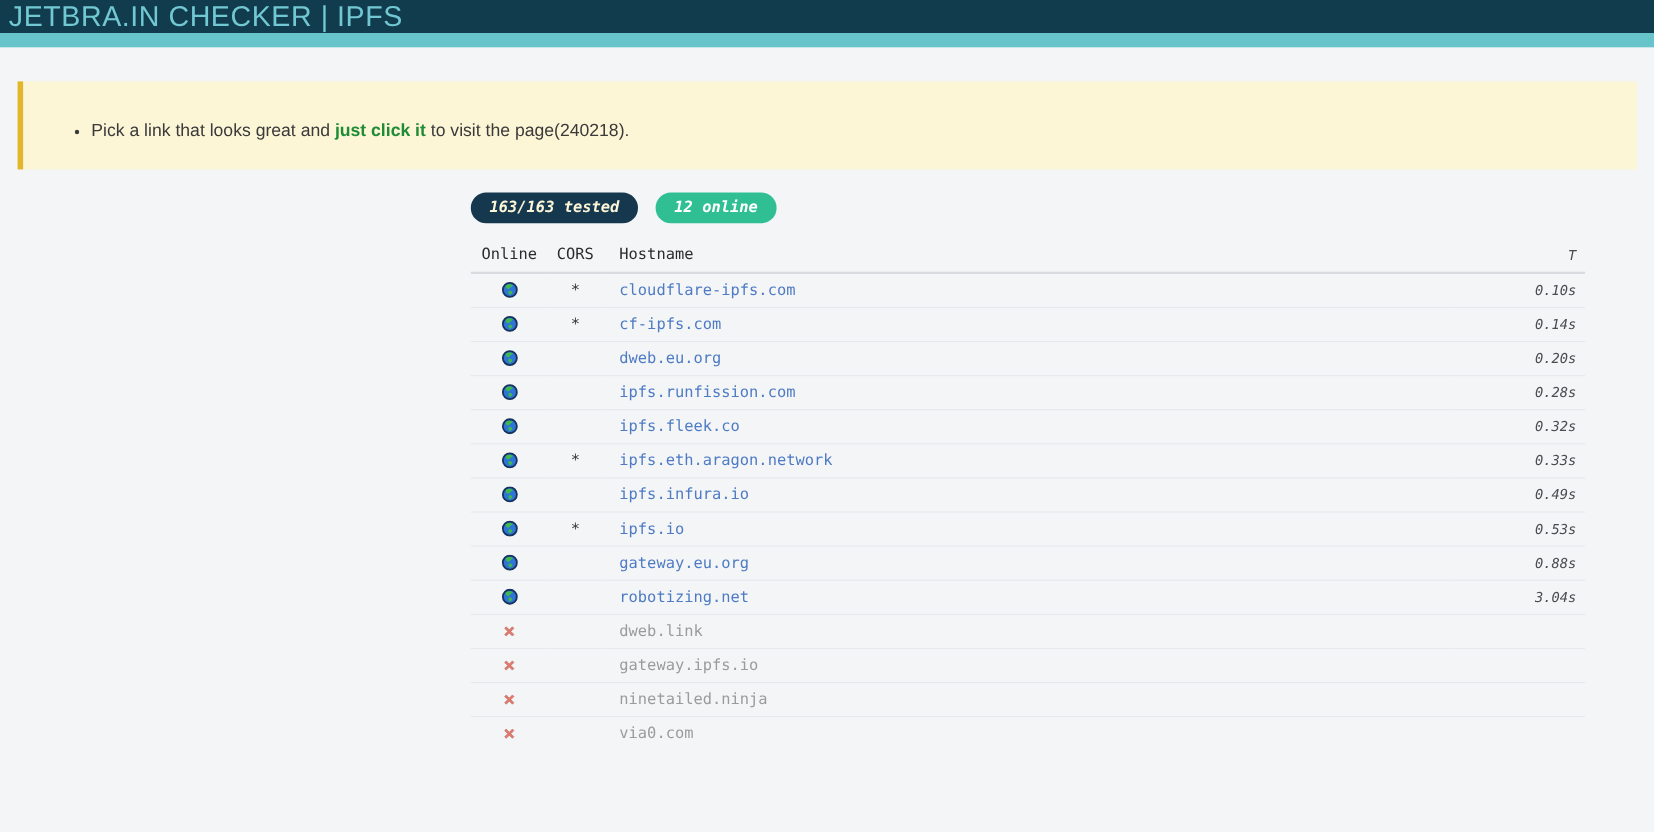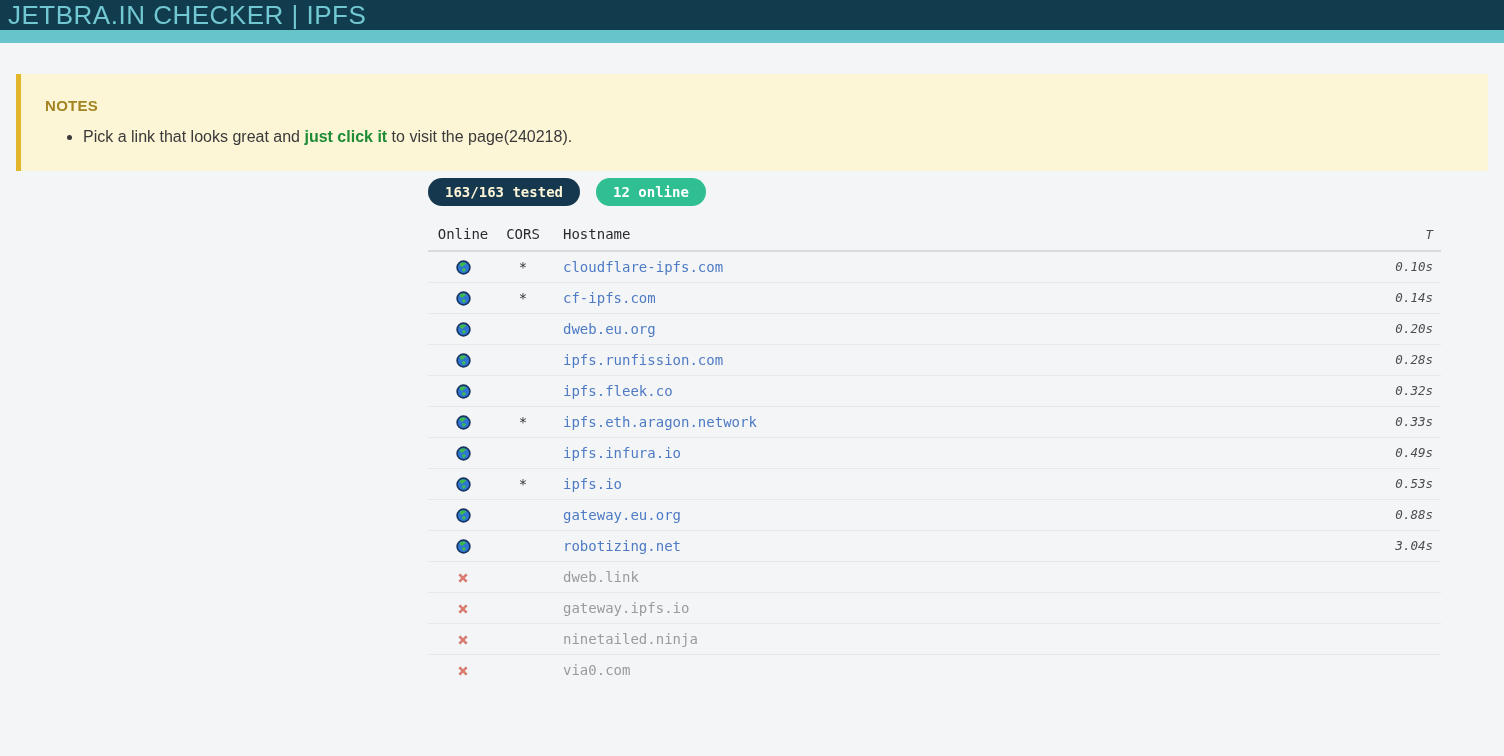--- a/index.html
+++ b/index.html
@@ -63,23 +63,24 @@
     color:#3a3a3a;
   }
   .notes li{line-height:20px;}
   .notes .hl{color:var(--note-highlight);font-weight:700;}
   
   .content{
     margin-left:428px;
     width:1013px;
   }
   .badges{
-    margin-top:7px;
+    margin-top:21px;
     display:flex;
     gap:16px;
+    font-style:italic;
   }
   .badge{
     display:inline-flex;
     align-items:center;
     height:28px;
     padding:0 17px;
     border-radius:14px;
     font-family:"DejaVu Sans Mono","Liberation Mono",monospace;
     font-size:14px;
     font-weight:700;
@@ -132,21 +133,20 @@
 </style>
 </head>
 <body>
 
 <header class="app-header">
   <h1>JETBRA.IN CHECKER | IPFS</h1>
 </header>
 <div class="stripe"></div>
 
 <div class="notes">
-  <div class="notes-title">NOTES</div>
   <ul>
     <li><span>Pick a link that looks great and </span><span class="hl">just click it</span><span> to visit the page(240218).</span></li>
   </ul>
 </div>
 
 <main class="content">
   <div class="badges">
     <span class="badge badge-dark">163/163 tested</span>
     <span class="badge badge-green">12 online</span>
   </div>

